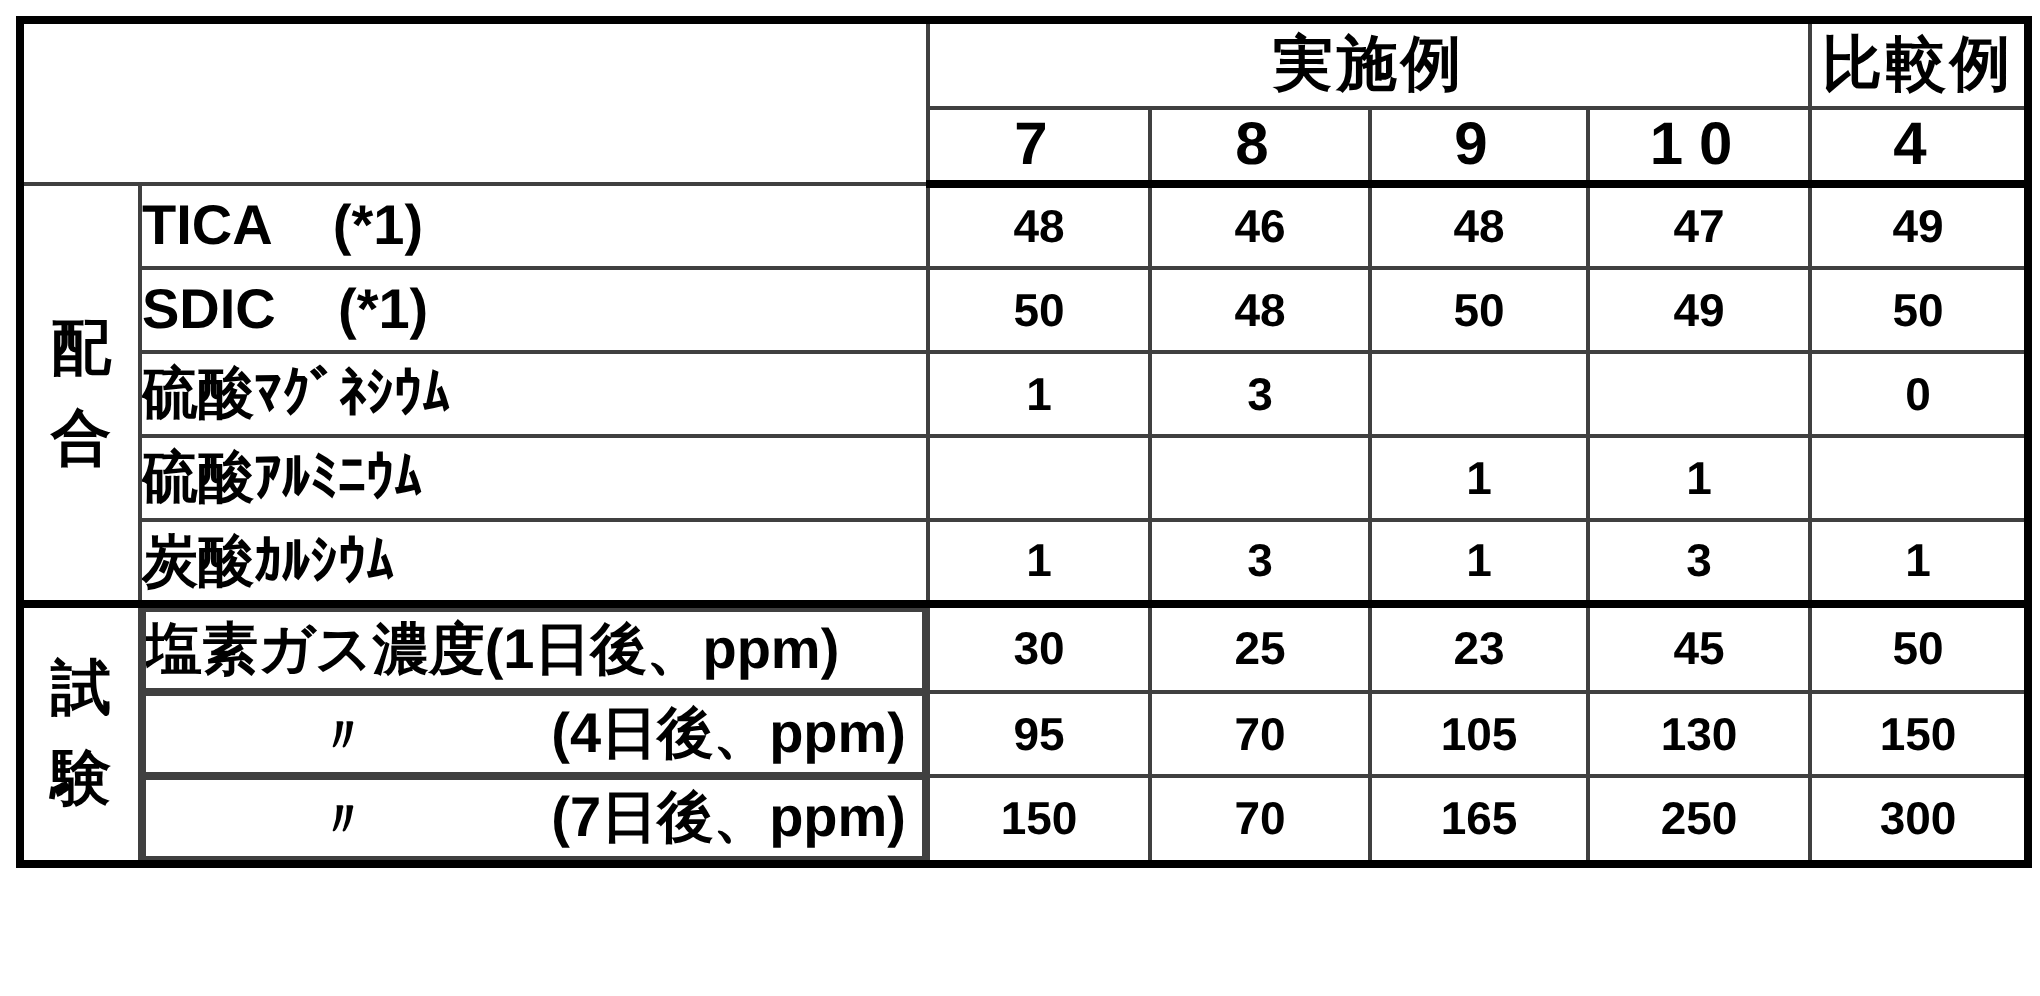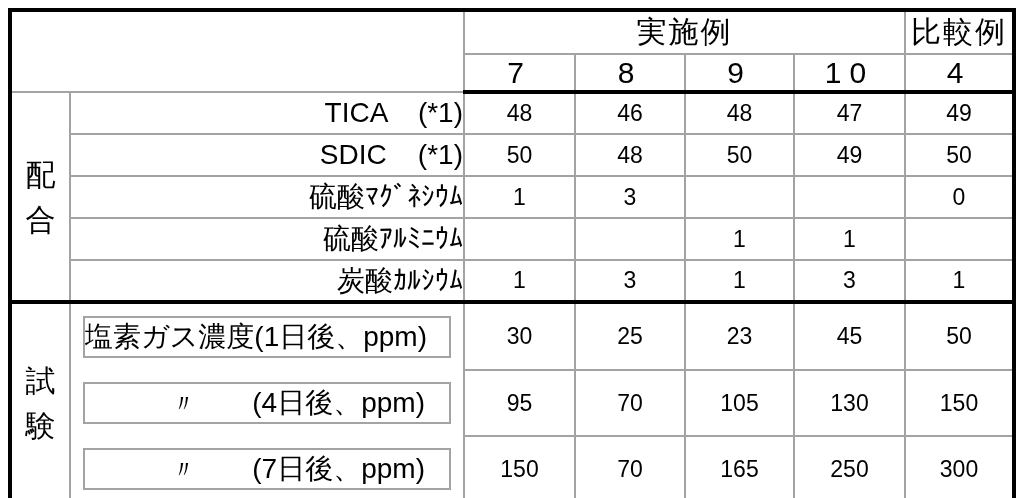--- a/index.html
+++ b/index.html
@@ -9,22 +9,22 @@
     -webkit-font-smoothing:none;
   }
   .sheet{position:relative;width:1020px;height:498px;background:#fff;overflow:hidden;}
 
   table.ptable{
     position:absolute;left:8px;top:8px;
     border-collapse:collapse;table-layout:fixed;
     width:1004px;border:4px solid #000;
   }
   .ptable th,.ptable td{
-    border:2px solid #a3a3a3;padding:0;margin:12px;
-    font-weight:normal;vertical-align:middle;
+    border:2px solid #404040;padding:0;margin:0;
+    font-weight:bold;vertical-align:middle;
     overflow:hidden;
   }
   
   col.c-group{width:60px;}
   col.c-label{width:394px;}
   col.c-d1{width:111px;}
   col.c-d2{width:110px;}
   col.c-d3{width:109px;}
   col.c-d4{width:111px;}
   col.c-d5{width:109px;}
@@ -39,27 +39,27 @@
   .num-row th{border-bottom:4px solid #000;font-size:30px;text-align:center;letter-spacing:8px;}
 
   .group{border-right:2px solid #000;text-align:center;}
   .group span{
     display:inline-block;width:1.08em;word-break:break-all;
     line-height:1.5;font-size:30px;letter-spacing:0;text-align:center;
   }
   .group.sec-end{border-bottom:4px solid #000;}
 
   .lbl{
-    border-right:4px solid #000;font-size:28px;text-align:right;
+    border-right:4px solid #000;font-size:28px;text-align:left;
     padding-left:32px;white-space:pre;
   }
   .lbl-flex{display:flex;align-items:center;padding-left:0;}
   .lbl-flex .full{white-space:pre;}
   .lbl-flex .ditto{margin-left:86px;font-size:25px;}
-  .lbl-flex .paren{margin-left:auto;padding-right:24px;white-space:pre;}
+  .lbl-flex .paren{margin-left:auto;padding-right:8px;white-space:pre;}
 
   .val{font-size:23px;text-align:center;}
   tr.sec-last td{border-bottom:4px solid #000;}
 
   .footnotes{
     position:absolute;left:74px;top:424px;width:920px;
     font-size:25px;line-height:37px;white-space:pre;
   }
 </style>
 </head>

